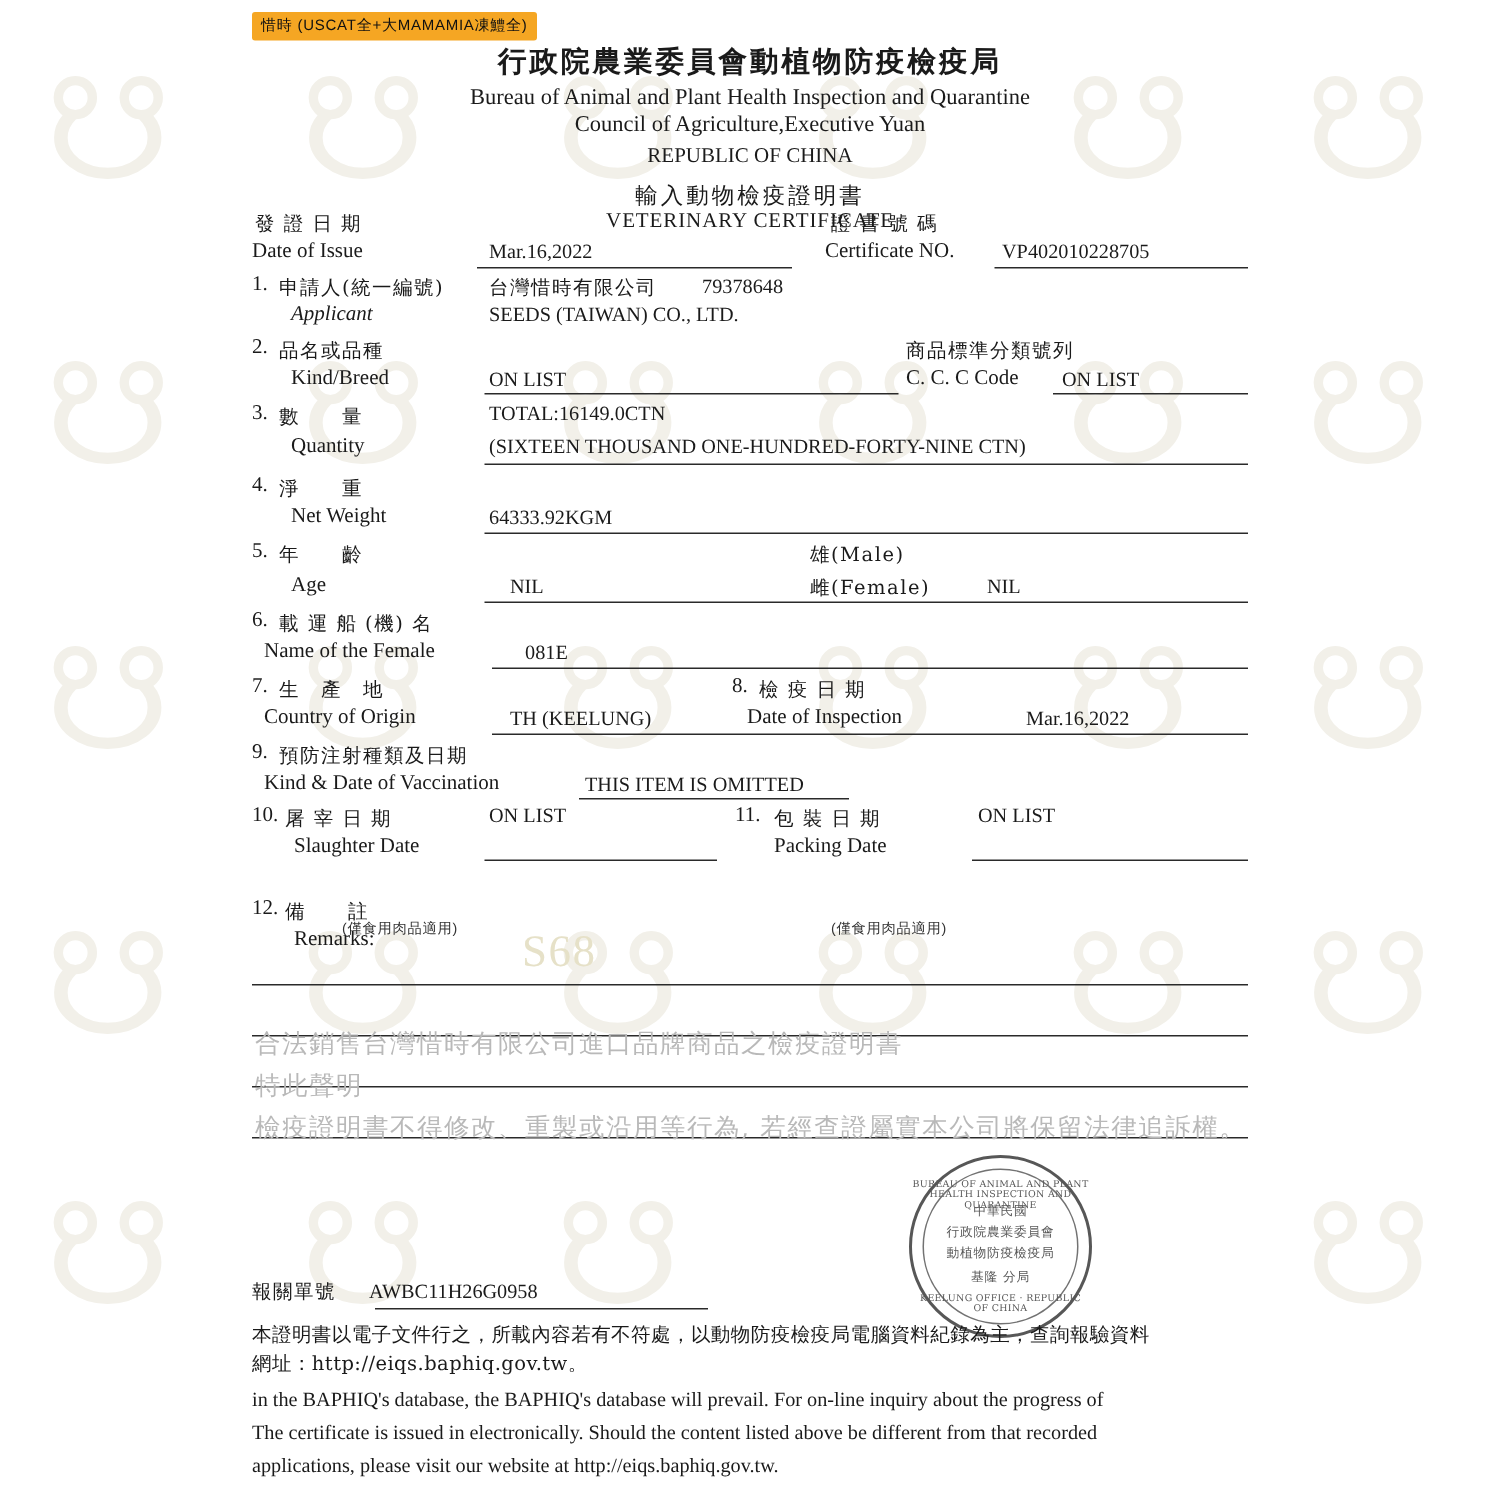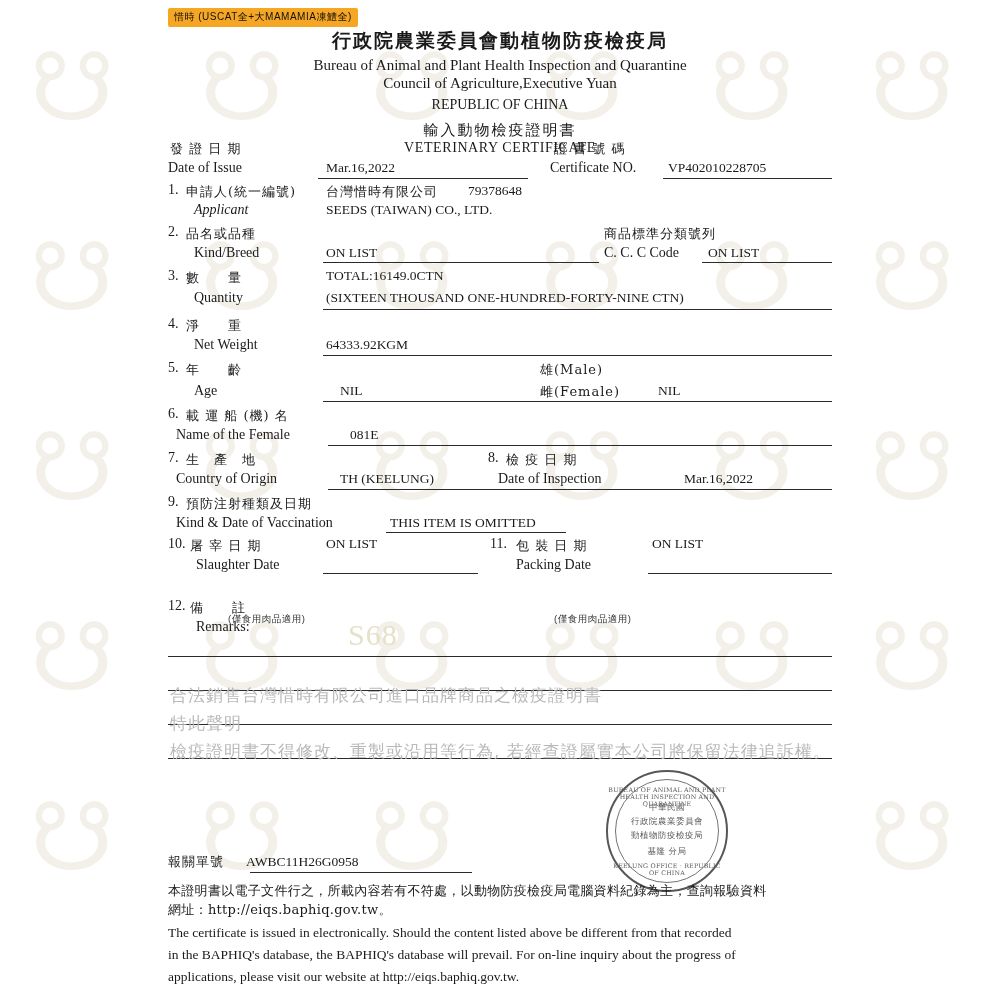--- a/index.html
+++ b/index.html
@@ -368,18 +368,18 @@
 
   <div class="abs" style="left:168px; top:852px;text-align:center;">
     <span class="cn">報關單號</span>
     <span class="val" style="margin-left:18px;">AWBC11H26G0958</span>
   </div>
   <div class="line" style="left:250px; top:872px; width:222px;"></div>
 
   <div class="footer">
     <div class="decl-cn">本證明書以電子文件行之，所載內容若有不符處，以動物防疫檢疫局電腦資料紀錄為主，查詢報驗資料</div>
     <div class="decl-cn">網址：http://eiqs.baphiq.gov.tw。</div>
+    <div class="decl-en">in the BAPHIQ's database, the BAPHIQ's database will prevail. For on-line inquiry about the progress of</div>
     <div class="decl-en">The certificate is issued in electronically. Should the content listed above be different from that recorded</div>
-    <div class="decl-en">in the BAPHIQ's database, the BAPHIQ's database will prevail. For on-line inquiry about the progress of</div>
     <div class="decl-en">applications, please visit our website at http://eiqs.baphiq.gov.tw.</div>
   </div>
 
 </div>
 
 </body></html>

